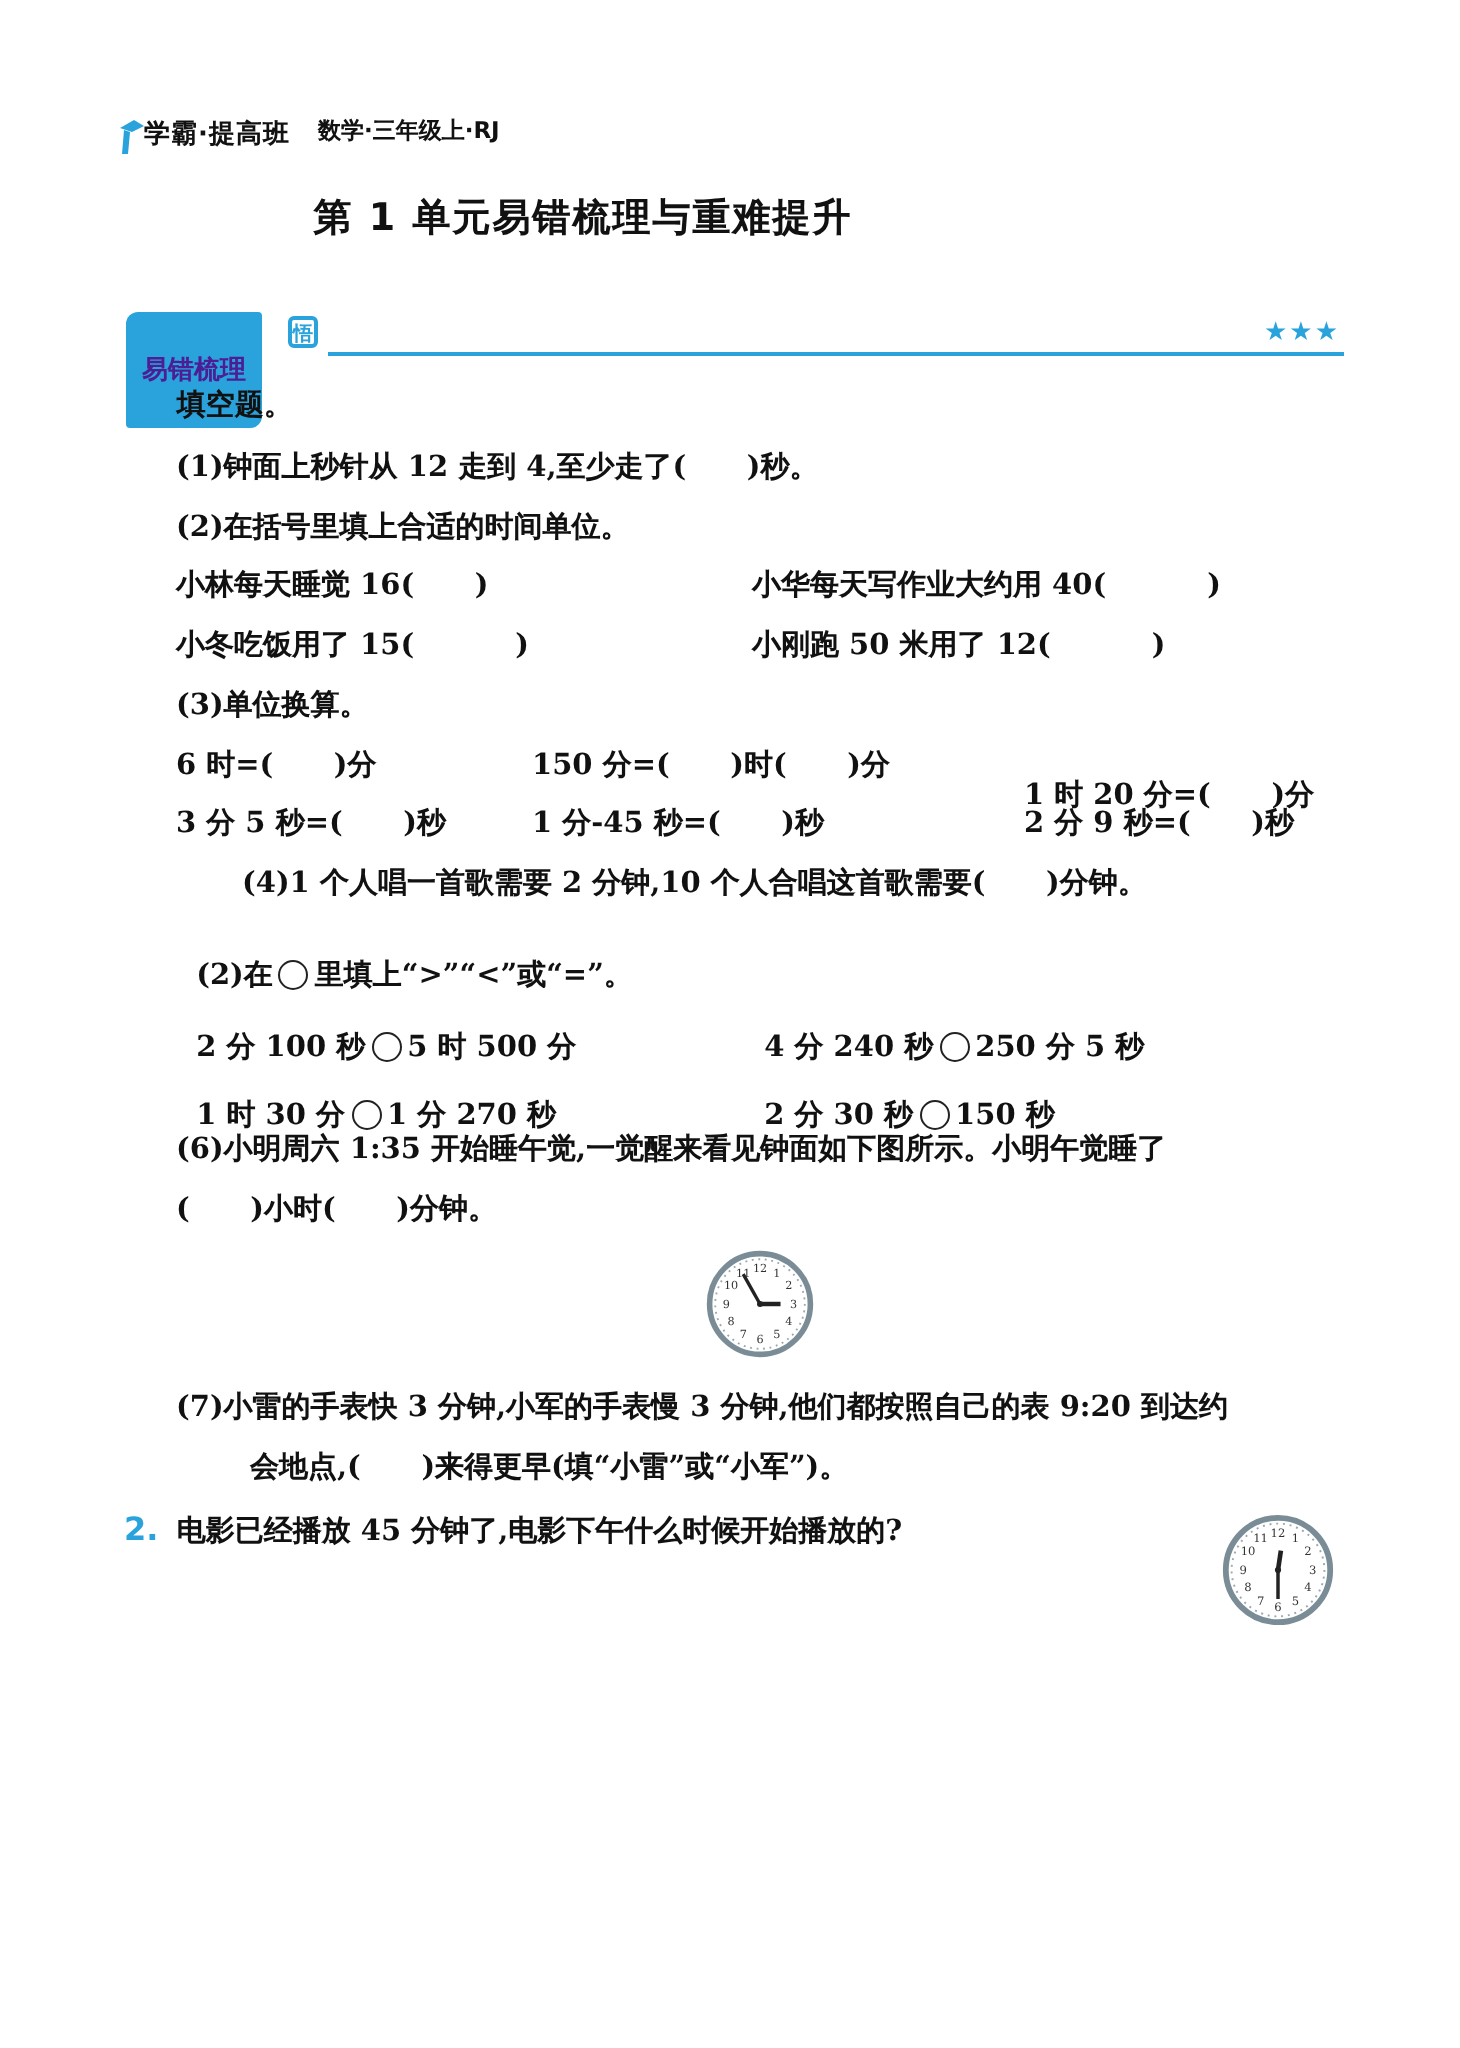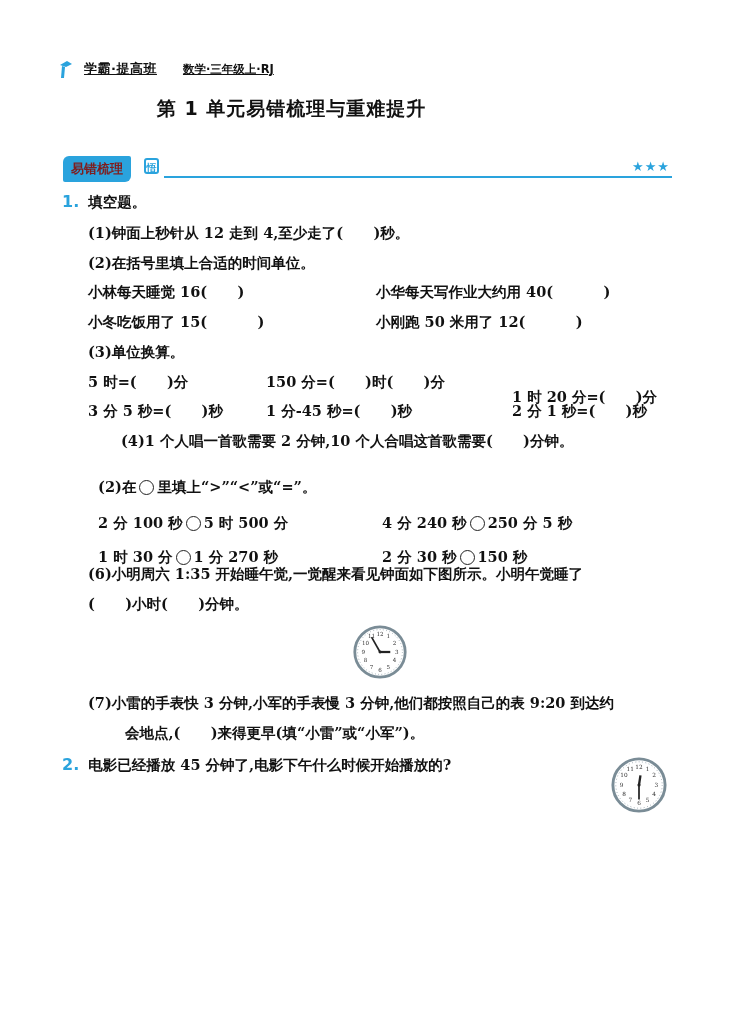--- a/index.html
+++ b/index.html
@@ -1,24 +1,24 @@
 <!DOCTYPE html>
 <html><head>
 <meta charset="utf-8">
 <style>
   html, body { margin:0; padding:0; background:#ffffff; }
   body { width:730px; height:1024px; position:relative; overflow:hidden;
          font-family:"DejaVu Serif","Liberation Serif",serif; color:#111; }
   .abs { position:absolute; }
-  .header { left:58px; top:58px; height:22px; display:flex; align-items:center; gap:12px;text-decoration:underline; }
+  .header { left:58px; top:58px; height:22px; display:flex; gap:0; }
   .brand { font-family:"DejaVu Sans","Liberation Sans",sans-serif; font-weight:bold; font-size:13px; color:#111; letter-spacing:0.5px; }
   .subject { font-family:"DejaVu Sans","Liberation Sans",sans-serif; font-weight:bold; font-size:11.5px; margin-left:14px; }
   .title { left:0; width:583px; top:96px; text-align:center; font-family:"DejaVu Sans","Liberation Sans",sans-serif; font-weight:bold; font-size:19px; letter-spacing:1px; }
   .section-bar { left:60px; top:155px; width:612px; height:26px; }
-  .section-tag { position:absolute; left:3px; top:1px; background:#2aa3dd; color:#7f1d1d; font-family:"DejaVu Sans","Liberation Sans",sans-serif; font-weight:bold; font-size:13px; padding:4px 8px; border-radius:6px 2px 6px 2px; }
+  .section-tag { position:absolute; left:3px; top:1px; background:#2aa3dd; color:#4c1d95; font-family:"DejaVu Sans","Liberation Sans",sans-serif; font-weight:bold; font-size:13px; padding:20px 8px; border-radius:6px 2px 6px 2px; }
   .section-icon { position:absolute; left:84px; top:3px; width:15px; height:16px; border:2px solid #2aa3dd; border-radius:3px; color:#2aa3dd; font-size:10px; line-height:16px; text-align:center; font-family:"DejaVu Sans",sans-serif; font-weight:bold; box-sizing:border-box; }
   .section-line { position:absolute; left:104px; right:0; top:21px; height:1.5px; background:#2aa3dd; }
   .stars { position:absolute; right:2px; top:4px; color:#2aa3dd; font-size:13px; letter-spacing:1px; font-family:"DejaVu Sans",sans-serif; }
   .qnum { color:#2aa3dd; font-family:"DejaVu Sans","Liberation Sans",sans-serif; font-weight:bold; font-size:16px; }
   .line { font-size:14.5px; white-space:pre; }
   .bold { font-weight:bold; }
   .circ { display:inline-block; width:15px; height:15px; border:1.5px solid #222; border-radius:50%; vertical-align:-3px; margin:0 3px; box-sizing:border-box; }
   .clock { position:absolute; }
 </style>
 </head>
@@ -48,26 +48,26 @@
 </div>
 
 <div class="abs line bold" style="left:88px; top:224px;">(1)钟面上秒针从 12 走到 4,至少走了(      )秒。</div>
 <div class="abs line bold" style="left:88px; top:254px;">(2)在括号里填上合适的时间单位。</div>
 <div class="abs line bold" style="left:88px; top:283px;">小林每天睡觉 16(      )</div>
 <div class="abs line bold" style="left:376px; top:283px;">小华每天写作业大约用 40(          )</div>
 <div class="abs line bold" style="left:88px; top:313px;">小冬吃饭用了 15(          )</div>
 <div class="abs line bold" style="left:376px; top:313px;">小刚跑 50 米用了 12(          )</div>
 
 <div class="abs line bold" style="left:88px; top:343px;">(3)单位换算。</div>
-<div class="abs line bold" style="left:88px; top:373px;">5 时=(      )分</div>
+<div class="abs line bold" style="left:88px; top:373px;">6 时=(      )分</div>
 <div class="abs line bold" style="left:266px; top:373px;">150 分=(      )时(      )分</div>
 <div class="abs line bold" style="left:512px; top:373px;margin-top:15px;">1 时 20 分=(      )分</div>
 <div class="abs line bold" style="left:88px; top:402px;">3 分 5 秒=(      )秒</div>
 <div class="abs line bold" style="left:266px; top:402px;">1 分-45 秒=(      )秒</div>
-<div class="abs line bold" style="left:512px; top:402px;">2 分 1 秒=(      )秒</div>
+<div class="abs line bold" style="left:512px; top:402px;">2 分 9 秒=(      )秒</div>
 
 <div class="abs line bold" style="left:88px; top:432px;margin-left:33px;">(4)1 个人唱一首歌需要 2 分钟,10 个人合唱这首歌需要(      )分钟。</div>
 
 <div class="abs line bold" style="left:88px; top:461px;">
   <span>(2)在</span><span class="circ"></span><span>里填上“&gt;”“&lt;”或“=”。</span>
 </div>
 
 <div class="abs line bold" style="left:88px; top:497px;">
   <span>2 分 100 秒</span><span class="circ"></span><span>5 时 500 分</span>
 </div>

